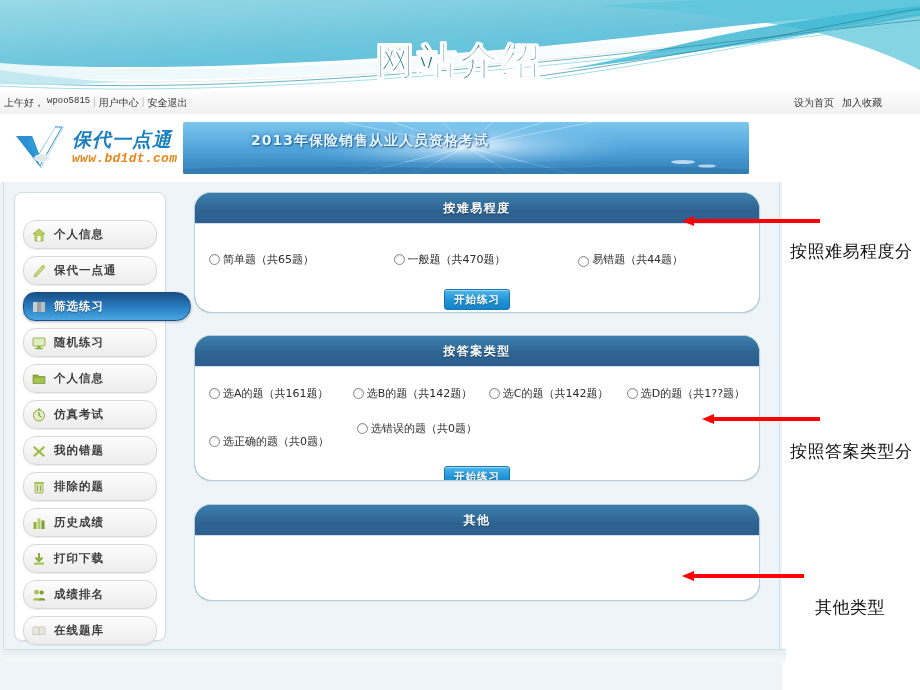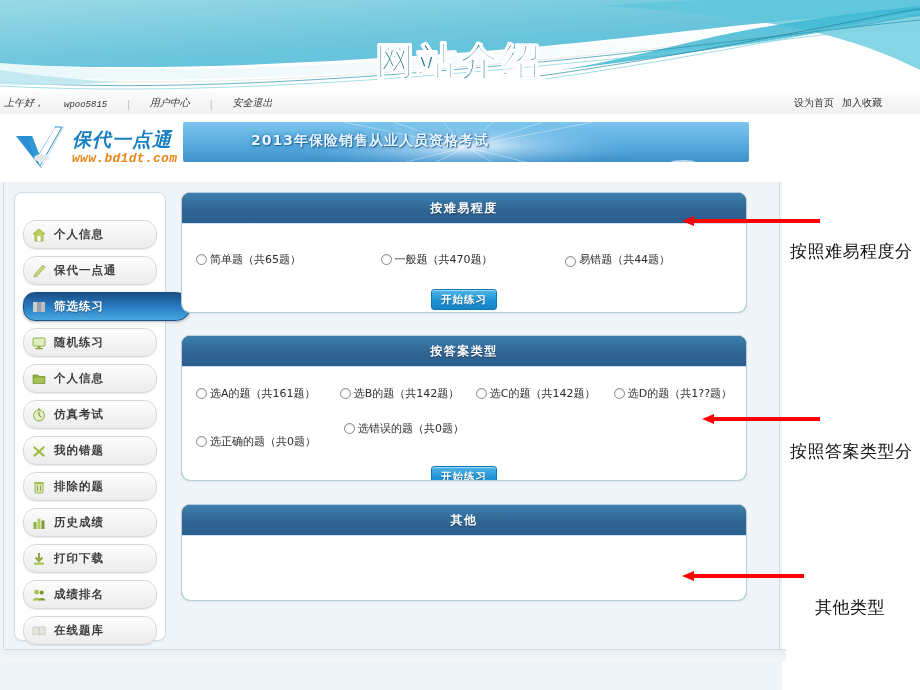--- a/index.html
+++ b/index.html
@@ -30,21 +30,21 @@
     position:absolute;left:0;top:92px;width:920px;height:598px;
     background:#ffffff;
   }
   
   .topbar{
     position:absolute;left:0;top:0;width:920px;height:22px;
     background:linear-gradient(#fcfcfc,#f1f1f1);
     border-bottom:1px solid #d9d9d9;
     font-size:10px;color:#333;
   }
-  .topbar-left{position:absolute;left:4px;top:4px;display:flex;align-items:flex-end;gap:20px;font-style:italic;}
+  .topbar-left{position:absolute;left:4px;top:4px;display:flex;align-items:flex-start;gap:3px;}
   .topbar-right{position:absolute;right:38px;top:4px;display:flex;align-items:center;gap:8px;}
   .topbar a{color:#333;text-decoration:none;}
   .sep{color:#bbb;}
   .greet{letter-spacing:0px;}
   .uname{font-family:"Liberation Mono","DejaVu Sans Mono",monospace;font-size:9px;}
 
   
   .site-head{
     position:absolute;left:0;top:22px;width:920px;height:68px;background:#ffffff;
     border-bottom:1px solid #dfe6ea;
@@ -57,21 +57,21 @@
     font-size:19px;font-weight:bold;color:#1a7fc1;letter-spacing:1px;
     font-style:italic;line-height:1.05;
     text-shadow:0 1px 0 rgba(255,255,255,.9);
   }
   .logo-url{
     font-family:"Liberation Mono","DejaVu Sans Mono",monospace;
     font-size:13px;font-weight:bold;font-style:italic;color:#e8871a;letter-spacing:.3px;
     margin-top:1px;
   }
   .banner{
-    position:absolute;left:183px;top:8px;width:566px;height:40px;overflow:hidden;
+    position:absolute;left:183px;top:8px;width:566px;height:52px;overflow:hidden;
     border-radius:2px;
   }
   .banner-t1{
     position:absolute;left:68px;top:10px;color:#eaf6ff;font-size:14px;font-weight:bold;
     letter-spacing:1px;
     text-shadow:0 0 4px rgba(30,110,170,.9),1px 1px 1px rgba(20,80,140,.8);
     font-family:"DejaVu Sans","Liberation Sans",sans-serif;
   }
   .banner-t2{
     position:absolute;left:300px;top:30px;color:#f2fbff;font-size:13px;font-weight:bold;
@@ -121,22 +121,22 @@
     background:linear-gradient(#1a4f86,#2a7fc4 55%,#49a9e0);
     border:1px solid #1a4f86;
     width:166px;
     border-radius:13px 16px 16px 13px;
     box-shadow:0 1px 3px rgba(0,0,0,.28);
   }
   .nav-item.active .lbl{color:#ffffff;text-shadow:0 1px 1px rgba(0,0,0,.4);}
 
   
   .panel{
-    position:absolute;left:177px;background:#0f766e;
-    border:1px solid #b9cfdd;border-radius:9px;overflow:hidden;
+    position:absolute;left:190px;background:#0f766e;
+    border:1px solid #b9cfdd;border-radius:17px;overflow:hidden;
     box-shadow:0 1px 2px rgba(0,0,0,.06);
     width:564px;
   }
   .panel-head{
     height:30px;line-height:30px;text-align:center;
     background:linear-gradient(#3d7fae,#2e6391 60%,#2c5f8d);
     color:#ffffff;font-size:12px;font-weight:bold;letter-spacing:1.5px;
     border-bottom:1px solid #cfe0ec;
     font-family:"DejaVu Sans","Liberation Sans",sans-serif;
     text-shadow:0 1px 1px rgba(0,0,0,.35);

